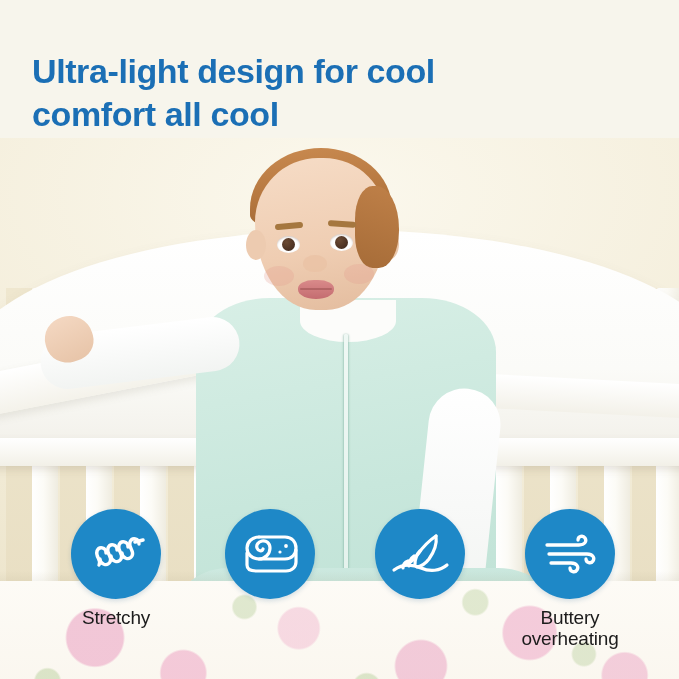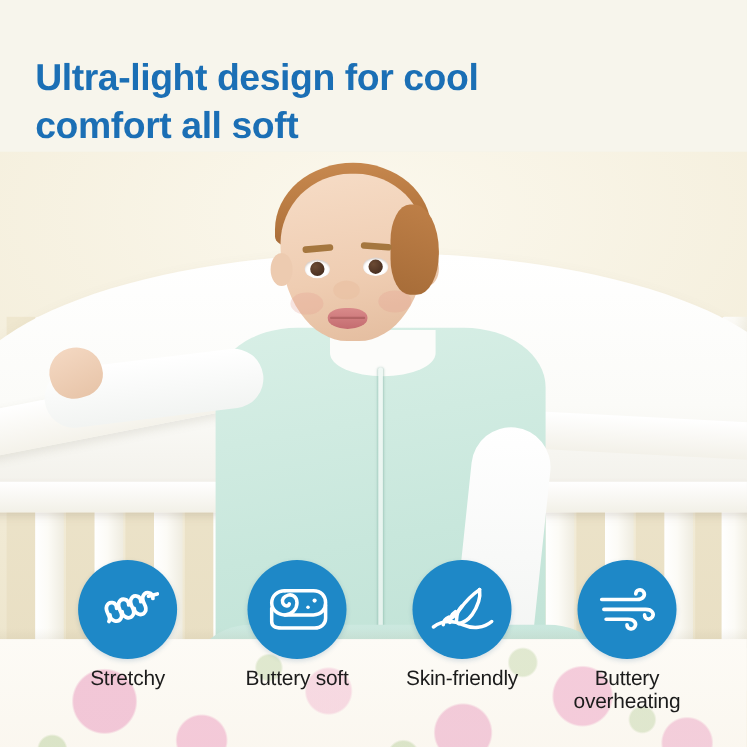--- a/index.html
+++ b/index.html
@@ -303,21 +303,21 @@
     letter-spacing:-0.2px;
   }
 </style>
 </head>
 <body>
 
 <div id="stage">
 
   <div class="headline">
     <span class="hl-line">Ultra-light design for cool</span>
-    <span class="hl-line">comfort all soft</span>
+    <span class="hl-line">comfort all cool</span>
   </div>
 
   <div class="photo">
     <div class="wall"></div>
 
     <div class="slats">
       <div class="gap" style="left:6px;"></div>
       <div class="slat" style="left:32px;"></div>
       <div class="gap" style="left:60px;"></div>
       <div class="slat" style="left:86px;"></div>
@@ -396,37 +396,35 @@
         <svg width="58" height="46" viewBox="0 0 58 46" fill="none">
           <g stroke="#FFFFFF" stroke-width="3.2" stroke-linecap="round" stroke-linejoin="round" fill="none">
             <path d="M18 6 H44 C51 6, 55 11, 55 17 C55 23, 51 28, 44 28 H18"></path>
             <path d="M18 6 C11 6, 6 11, 6 17 C6 23, 11 28, 18 28 C24 28, 29 23, 29 17 C29 12, 25 9, 21 10 C17 11, 15 14, 16 17 C17 20, 21 21, 22 18"></path>
             <path d="M6 22 V34 C6 39, 10 40, 15 40 H45 C51 40, 55 36, 55 31 V19"></path>
             <circle cx="45" cy="15" r="1.9" fill="#FFFFFF" stroke="none"></circle>
             <circle cx="39" cy="21" r="1.6" fill="#FFFFFF" stroke="none"></circle>
           </g>
         </svg>
       </div>
-      <div class="feature-label">Buttery soft</div>
     </div>
 
     <div class="feature" style="left:345px; top:3px;">
       <div class="badge">
         <svg width="60" height="46" viewBox="0 0 60 46" fill="none">
           <g stroke="#FFFFFF" stroke-width="3.2" stroke-linecap="round" stroke-linejoin="round" fill="none">
             <path d="M46 5 C40 9, 33 16, 28 23 C25 27, 22 31, 17 33"></path>
             <path d="M46 5 C47 12, 44 21, 39 28 C36 32, 32 35, 27 36"></path>
             <path d="M30 20 C27 23, 25 28, 25 33"></path>
             <path d="M24 25 C21 27, 19 31, 19 35"></path>
             <path d="M18 30 C15 31, 13 34, 13 37"></path>
             <path d="M4 39 C12 33, 22 33, 31 37 C40 41, 50 40, 57 34"></path>
           </g>
         </svg>
       </div>
-      <div class="feature-label">Skin-friendly</div>
     </div>
 
     <div class="feature" style="left:495px; top:3px;">
       <div class="badge">
         <svg width="58" height="46" viewBox="0 0 58 46" fill="none">
           <g stroke="#FFFFFF" stroke-width="3.3" stroke-linecap="round" fill="none">
             <path d="M6 14 H38 C44 14, 46 10, 44 7 C42 4, 37 5, 37 9"></path>
             <path d="M8 23 H46 C52 23, 54 27, 52 30 C50 33, 45 32, 45 28"></path>
             <path d="M10 32 H30 C36 32, 38 36, 36 39 C34 42, 29 41, 29 37"></path>
           </g>

